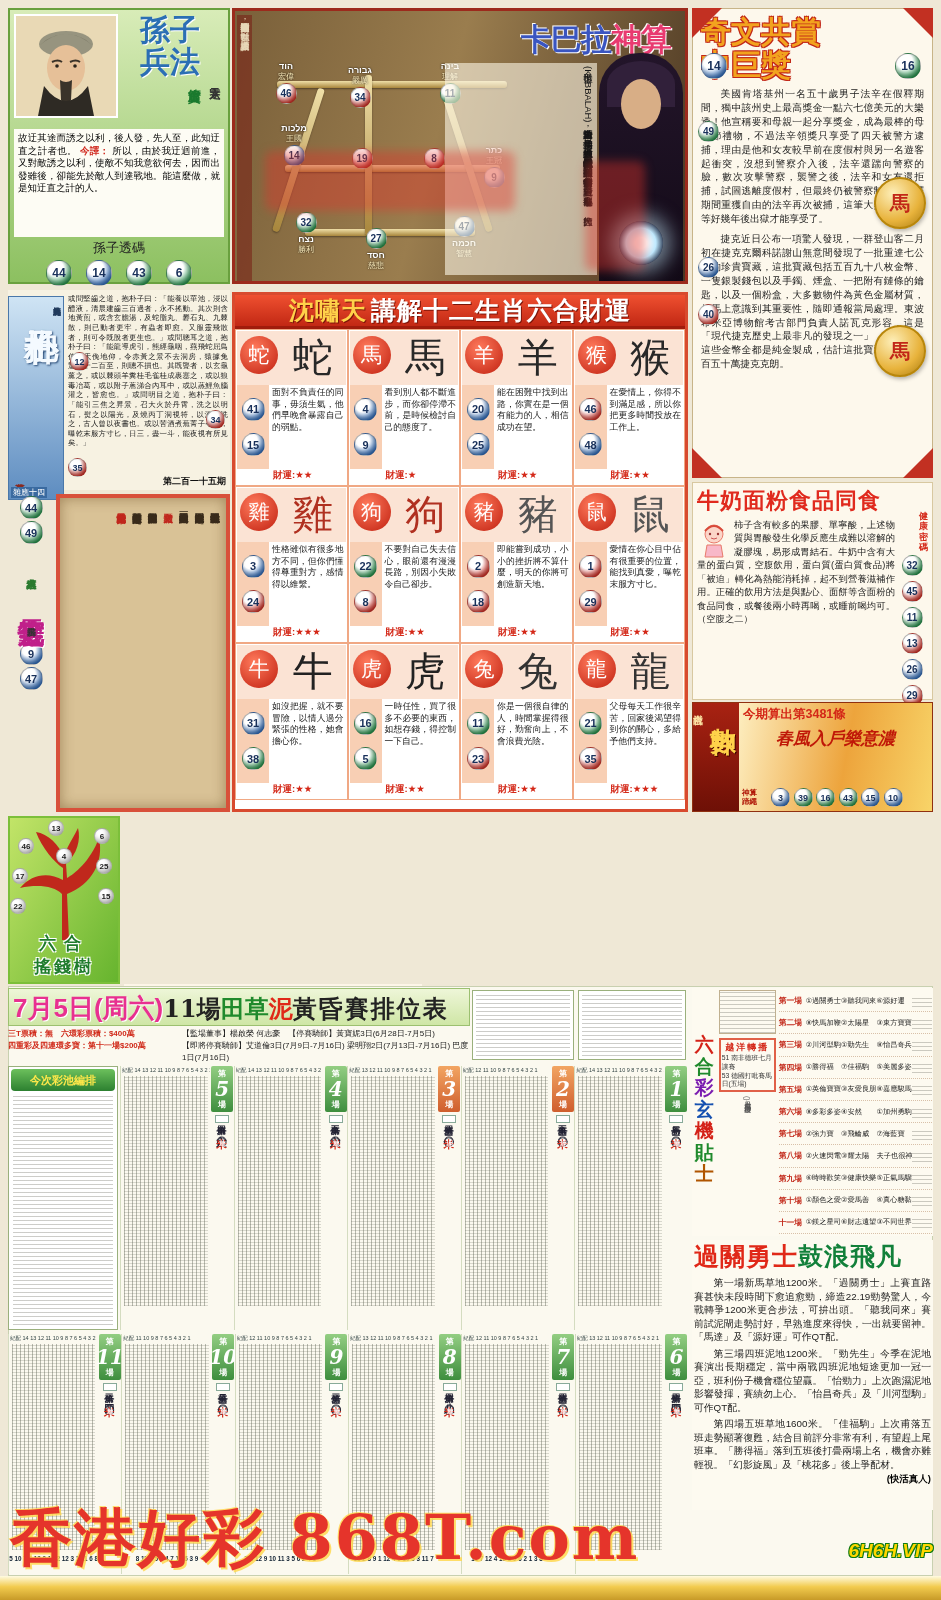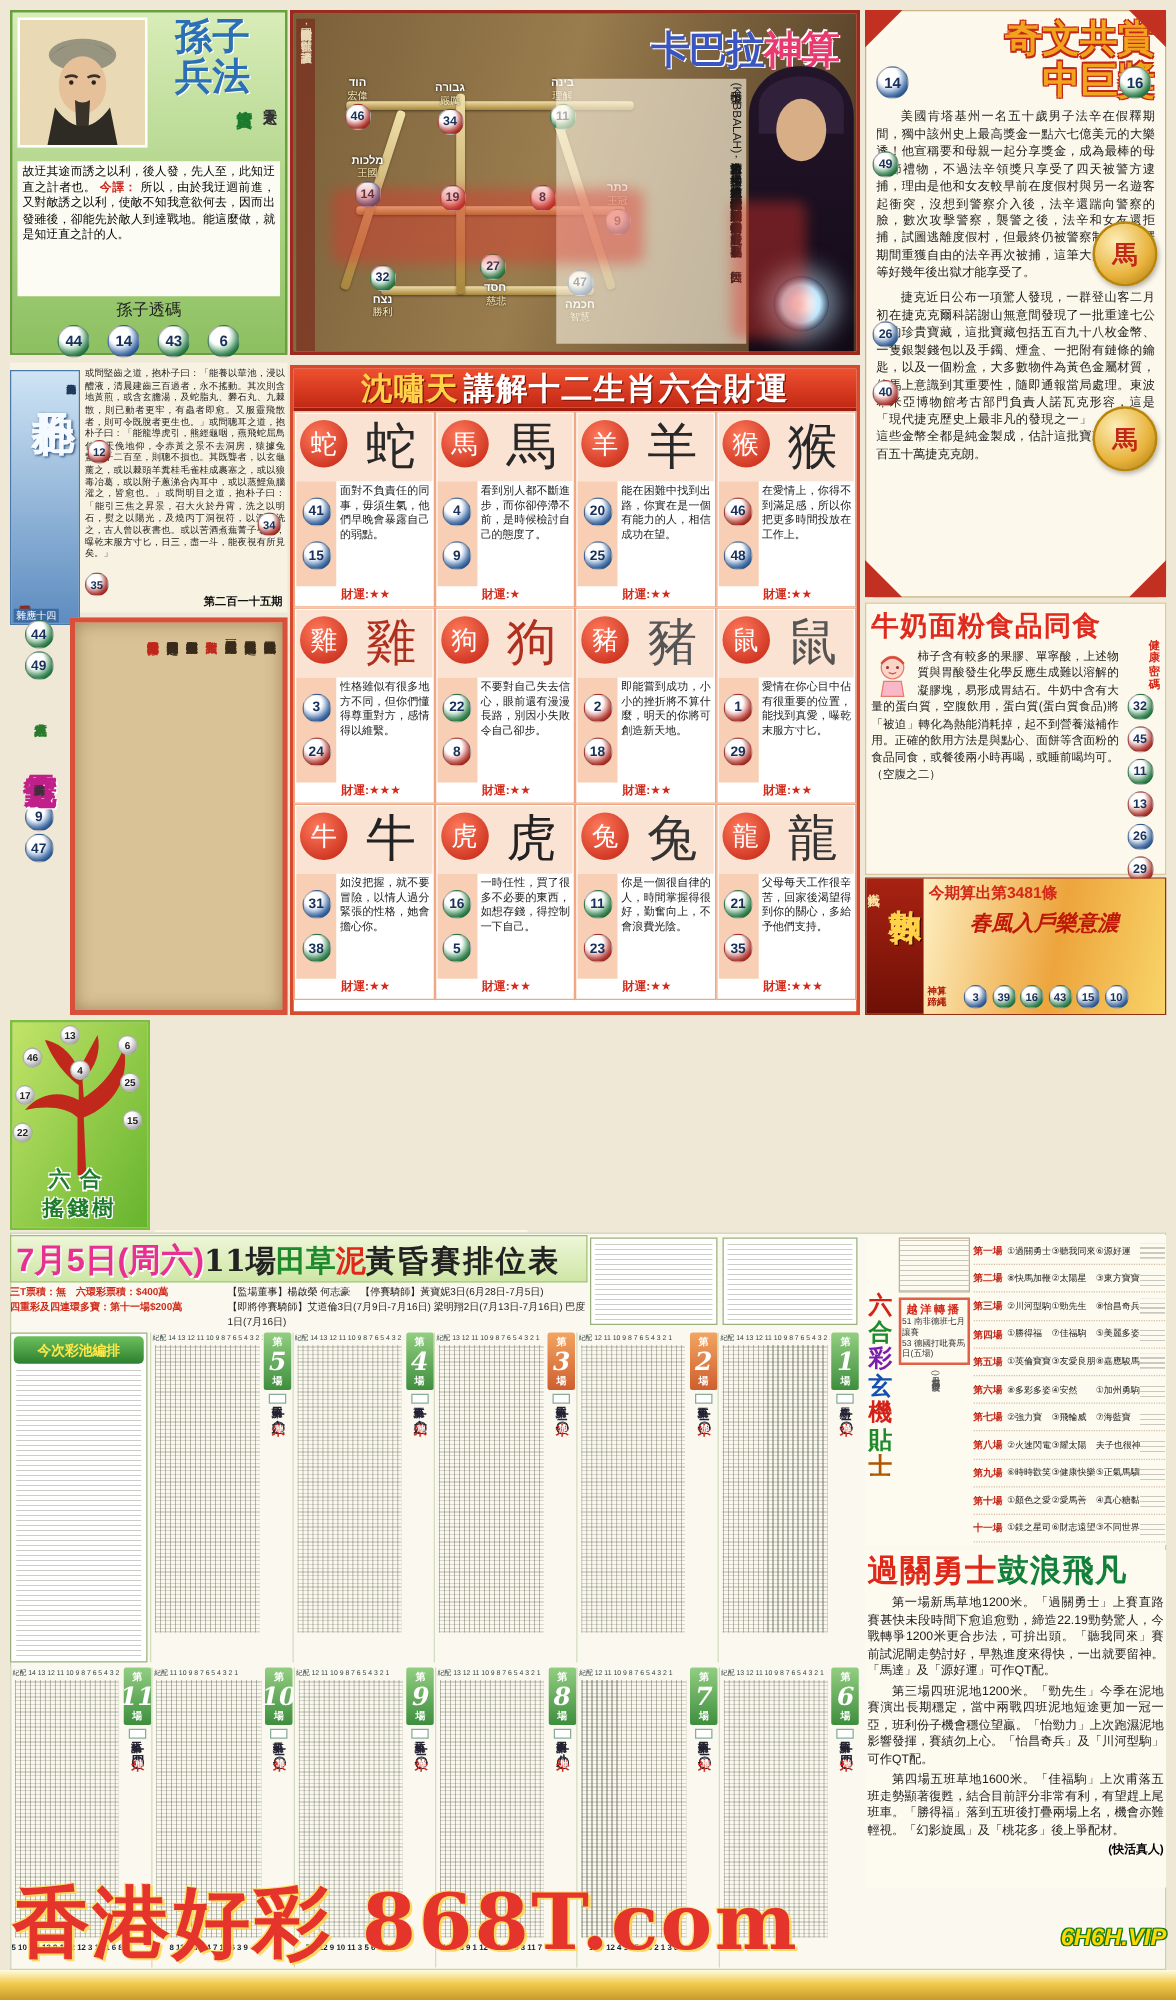--- a/index.html
+++ b/index.html
@@ -60,21 +60,21 @@
                 background:radial-gradient(circle,#ffffff 18%,#bfeaff 48%,rgba(90,160,220,.25) 75%); box-shadow:0 0 18px 8px rgba(200,240,255,.5); }
   .smear { position:absolute; background:rgba(225,52,42,.42); filter:blur(5px); border-radius:8px; }
 
   
   #jackpot { left:692px; top:8px; width:241px; height:470px; background:#fdf8ec; border:1px solid #c8b488; border-radius:8px; padding:6px 8px 4px 8px; }
   .corn { position:absolute; width:30px; height:30px; background:#c23022; }
   .c-tl { left:-1px; top:-1px; clip-path:polygon(0 0,100% 0,0 100%); }
   .c-tr { right:-1px; top:-1px; clip-path:polygon(0 0,100% 0,100% 100%); }
   .c-bl { left:-1px; bottom:-1px; clip-path:polygon(0 0,0 100%,100% 100%); }
   .c-br { right:-1px; bottom:-1px; clip-path:polygon(100% 0,0 100%,100% 100%); }
-  .jp-title { text-align:right; font-size:30px; font-weight:bold; font-family:"DejaVu Serif",serif; color:#f2a31e;
+  .jp-title { text-align:left; font-size:30px; font-weight:bold; font-family:"DejaVu Serif",serif; color:#f2a31e;
               text-shadow:1px 1px 0 #c22718,-1px -1px 0 #c22718,1px -1px 0 #c22718,-1px 1px 0 #c22718; line-height:1.1; }
   .jp-body { margin-top:6px; font-size:9.8px; line-height:1.42; text-align:justify; color:#1c1c1c; }
   .jp-body p { text-indent:2em; margin-bottom:6px; }
   .jp-ball { position:absolute; }
   .coin { position:absolute; width:52px; height:52px; border-radius:50%; border:2px solid #b8860b;
           background:radial-gradient(circle at 35% 30%, #fdeeb8, #e8b33c 60%, #a87a10); display:flex; align-items:center; justify-content:center;
           color:#c22718; font-weight:bold; font-size:20px; font-family:"DejaVu Serif",serif; box-shadow:1px 2px 4px rgba(0,0,0,.3); }
 
   
   #baopuzi { left:8px; top:290px; width:222px; height:200px; background:#f7f2e2; }
@@ -285,21 +285,21 @@
       <div class="beam" style="left:40px;top:70px;width:7px;height:150px;transform:rotate(18deg);"></div>
       <div class="beam" style="left:208px;top:70px;width:7px;height:150px;transform:rotate(-18deg);"></div>
     <div class="knode" style="left: 2px; top: 46px;"><span class="kheb">הוד</span><span class="kcn">宏偉</span><span class="ball s20 bR">46</span></div>
         <div class="knode" style="left: 76px; top: 50px;"><span class="kheb">גבורה</span><span class="kcn">嚴厲</span><span class="ball s20 bR">34</span></div>
         <div class="knode" style="left: 166px; top: 46px;"><span class="kheb">בינה</span><span class="kcn">理解</span><span class="ball s20 bG">11</span></div>
         <div class="knode" style="left: 10px; top: 108px;"><span class="kheb">מלכות</span><span class="kcn">王國</span><span class="ball s20 bB">14</span></div>
         <div class="knode" style="left: 78px; top: 132px;"><span class="ball s20 bR">19</span></div>
         <div class="knode" style="left: 150px; top: 132px;"><span class="ball s20 bR">8</span></div>
         <div class="knode" style="left: 210px; top: 130px;"><span class="kheb">כתר</span><span class="kcn">王冠</span><span class="ball s20 bB">9</span></div>
         <div class="knode" style="left: 22px; top: 196px;"><span class="ball s20 bG">32</span><span class="kheb">נצח</span><span class="kcn">勝利</span></div>
-        <div class="knode" style="left: 92px; top: 187px; text-align: right;"><span class="ball s20 bG">27</span><span class="kheb">חסד</span><span class="kcn">慈悲</span></div>
+        <div class="knode" style="left: 92px; top: 212px;"><span class="ball s20 bG">27</span><span class="kheb">חסד</span><span class="kcn">慈悲</span></div>
         <div class="knode" style="left: 180px; top: 200px;"><span class="ball s20 bB">47</span><span class="kheb">חכמה</span><span class="kcn">智慧</span></div>
       </div>
     <div id="ktitle">
       <span class="a">卡巴拉</span><span class="b">神算</span>
     </div>
     <div id="kintro">卡巴拉(KABBALAH)源自於古希伯來語言，意指接受和傳承，是古猶太教的修練系統，卡巴拉的生命樹圖案中的十個球體分別代表了十種概念以及精神，相互間有着微妙的關係，連接着整個宇宙中所有的事物，若能融會貫通，凡事無往而不利。■巴拉大師</div>
     <div id="woman">
       <div class="hood"></div>
       <div class="face"></div>
       <div class="orb"></div>

